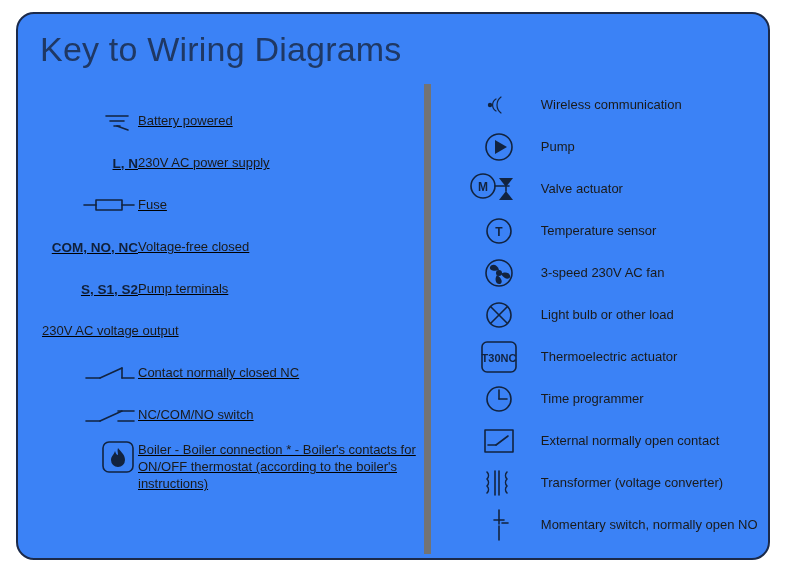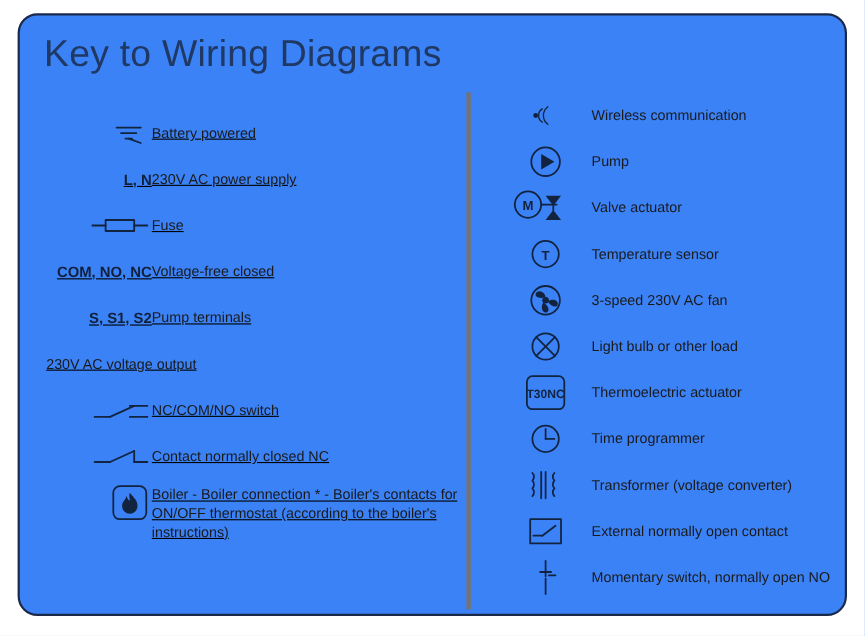--- a/index.html
+++ b/index.html
@@ -50,21 +50,21 @@
   #column-left {
     width: 408px;
     padding-left: 24px;
     padding-top: 16px;
     text-decoration: underline;
   }
   #column-right {
     width: 346px;
     padding-left: 26px;
     padding-top: 0px;
-    border-left: 4px solid #737373;
+    border-left: 7px solid #737373;
   }
   .legend-row {
     display: flex;
     flex-direction: row;
     align-items: flex-start;
     min-height: 42px;
   }
   .sym-cell {
     width: 96px;
     min-width: 96px;
@@ -165,40 +165,40 @@
         <div class="desc-cell">Pump terminals</div>
       </div>
 
       <div class="legend-row">
         <div class="desc-cell">230V AC voltage output</div>
       </div>
 
 
       <div class="legend-row">
         <div class="sym-cell">
+          <svg width="56" height="26" viewBox="0 0 56 26">
+            <line class="stroke" x1="4" y1="18" x2="18" y2="18"></line>
+            <line class="stroke" x1="18" y1="18" x2="40" y2="8"></line>
+            <line class="stroke" x1="40" y1="8" x2="40" y2="18"></line>
+            <line class="stroke" x1="40" y1="18" x2="52" y2="18"></line>
+          </svg>
+        </div>
+        <div class="desc-cell">Contact normally closed NC</div>
+      </div>
+
+      <div class="legend-row">
+        <div class="sym-cell">
           <svg width="56" height="28" viewBox="0 0 56 28">
             <line class="stroke" x1="4" y1="20" x2="18" y2="20"></line>
             <line class="stroke" x1="18" y1="20" x2="40" y2="10"></line>
             <line class="stroke" x1="36" y1="20" x2="52" y2="20"></line>
             <line class="stroke" x1="36" y1="10" x2="52" y2="10"></line>
           </svg>
         </div>
         <div class="desc-cell">NC/COM/NO switch</div>
-      </div>
-
-      <div class="legend-row">
-        <div class="sym-cell">
-          <svg width="56" height="26" viewBox="0 0 56 26">
-            <line class="stroke" x1="4" y1="18" x2="18" y2="18"></line>
-            <line class="stroke" x1="18" y1="18" x2="40" y2="8"></line>
-            <line class="stroke" x1="40" y1="8" x2="40" y2="18"></line>
-            <line class="stroke" x1="40" y1="18" x2="52" y2="18"></line>
-          </svg>
-        </div>
-        <div class="desc-cell">Contact normally closed NC</div>
       </div>
 
       <div class="legend-row" style="min-height:52px;">
         <div class="sym-cell">
           <svg width="40" height="40" viewBox="0 0 40 40">
             <rect class="stroke" x="5" y="5" width="30" height="30" rx="6"></rect>
             <path class="fill-dark" d="M20 11 c4 5 7 7 7 12 a7 7 0 0 1 -14 0 c0 -4 3 -5 4 -9 c1 3 2 4 3 4 c0 -3 -1 -4 0 -7 z"></path>
           </svg>
         </div>
         <div class="desc-cell two-line" style="max-width:300px;">Boiler - Boiler connection * - Boiler's contacts for ON/OFF thermostat (according to the boiler's instructions)</div>
@@ -293,43 +293,43 @@
             <circle class="stroke" cx="18" cy="18" r="12"></circle>
             <line class="stroke" x1="18" y1="18" x2="18" y2="9"></line>
             <line class="stroke" x1="18" y1="18" x2="26" y2="18"></line>
           </svg>
         </div>
         <div class="desc-cell">Time programmer</div>
       </div>
 
       <div class="legend-row">
         <div class="sym-cell center">
+          <svg width="40" height="34" viewBox="0 0 40 34">
+            <rect class="stroke" x="6" y="6" width="28" height="22"></rect>
+            <line class="stroke" x1="9" y1="21" x2="17" y2="21"></line>
+            <line class="stroke" x1="17" y1="21" x2="29" y2="12"></line>
+          </svg>
+        </div>
+        <div class="desc-cell">External normally open contact</div>
+      </div>
+
+      <div class="legend-row">
+        <div class="sym-cell center">
           <svg width="44" height="32" viewBox="0 0 44 32">
             <path class="stroke" d="M10 5 a5 5 0 0 1 0 7 a5 5 0 0 1 0 7 a5 5 0 0 1 0 7"></path>
             <line class="stroke" x1="18" y1="4" x2="18" y2="28"></line>
             <line class="stroke" x1="22" y1="4" x2="22" y2="28"></line>
             <path class="stroke" d="M30 5 a5 5 0 0 0 0 7 a5 5 0 0 0 0 7 a5 5 0 0 0 0 7"></path>
           </svg>
         </div>
         <div class="desc-cell">Transformer (voltage converter)</div>
       </div>
 
       <div class="legend-row">
         <div class="sym-cell center">
-          <svg width="40" height="34" viewBox="0 0 40 34">
-            <rect class="stroke" x="6" y="6" width="28" height="22"></rect>
-            <line class="stroke" x1="9" y1="21" x2="17" y2="21"></line>
-            <line class="stroke" x1="17" y1="21" x2="29" y2="12"></line>
-          </svg>
-        </div>
-        <div class="desc-cell">External normally open contact</div>
-      </div>
-
-      <div class="legend-row">
-        <div class="sym-cell center">
           <svg width="36" height="36" viewBox="0 0 36 36">
             <line class="stroke" x1="18" y1="3" x2="18" y2="13"></line>
             <line class="stroke" x1="13" y1="13" x2="23" y2="13"></line>
             <line class="stroke" x1="18" y1="13" x2="18" y2="17"></line>
             <line class="stroke" x1="18" y1="19" x2="18" y2="33"></line>
             <line class="stroke" x1="21" y1="16" x2="27" y2="16"></line>
           </svg>
         </div>
         <div class="desc-cell">Momentary switch, normally open NO</div>
       </div>

